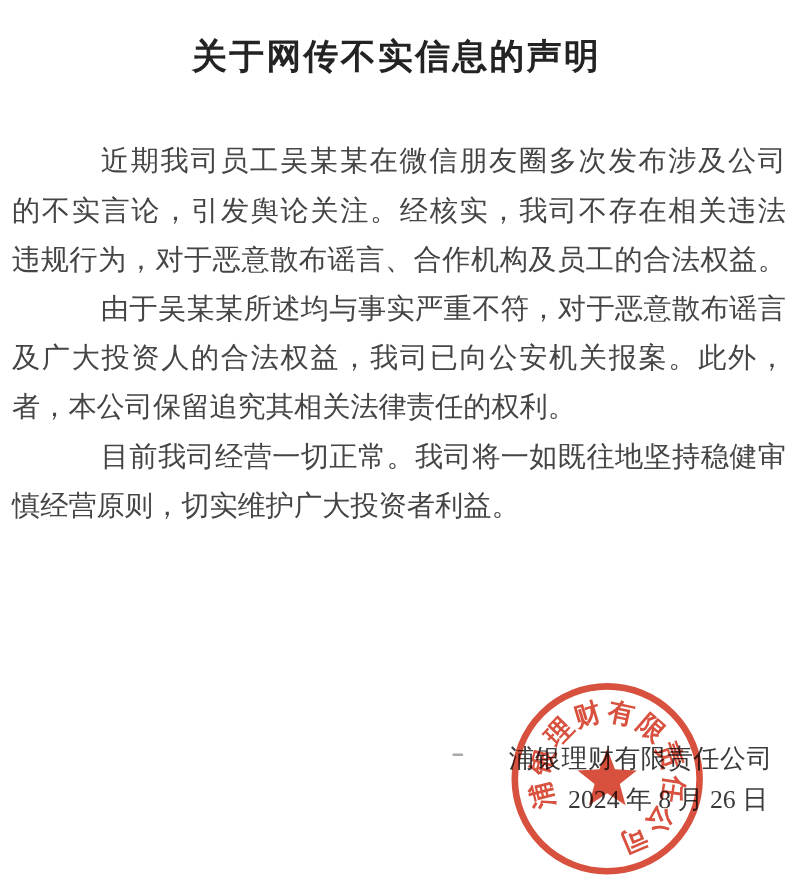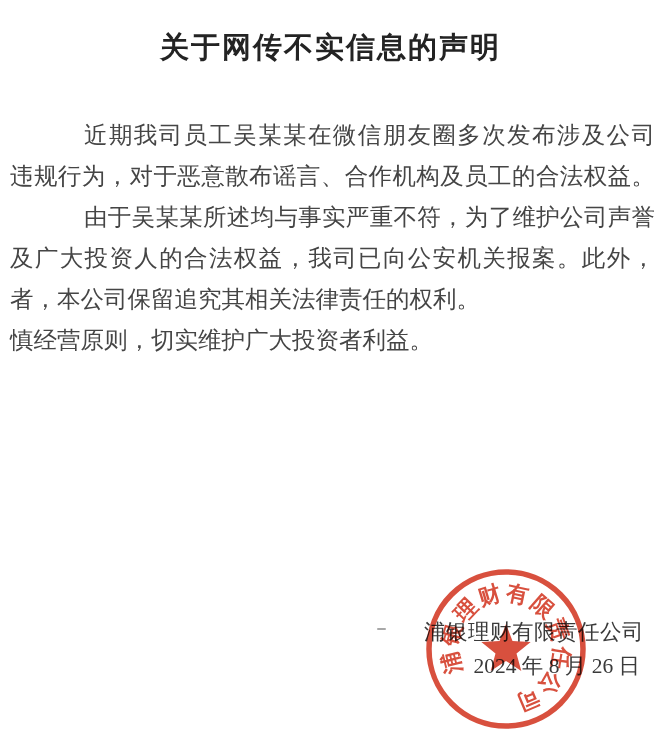--- a/index.html
+++ b/index.html
@@ -92,24 +92,26 @@
 </style>
 </head>
 <body>
 
 <div class="page">
 
   <h1 class="title">关于网传不实信息的声明</h1>
 
   <div class="doc-body">
       <div class="line indent">近期我司员工吴某某在微信朋友圈多次发布涉及公司</div>
+      <div class="line">的不实言论，引发舆论关注。经核实，我司不存在相关违法</div>
       <div class="line">违规行为，对于恶意散布谣言、合作机构及员工的合法权益。</div>
-      <div class="line indent">由于吴某某所述均与事实严重不符，为了维护公司声誉</div>
+      <div class="line indent">由于吴某某所述均与事实严重不符，对于恶意散布谣言</div>
       <div class="line">及广大投资人的合法权益，我司已向公安机关报案。此外，</div>
       <div class="line plast">者，本公司保留追究其相关法律责任的权利。</div>
+      <div class="line indent">目前我司经营一切正常。我司将一如既往地坚持稳健审</div>
       <div class="line plast">慎经营原则，切实维护广大投资者利益。</div>
     </div>
 
   <div class="scan-dash"></div>
 
   <div class="sign-company">浦银理财有限责任公司</div>
 
   <div class="sign-date">2024 年 8 月 26 日</div>
 
   <svg class="seal" viewBox="0 0 170 170">

